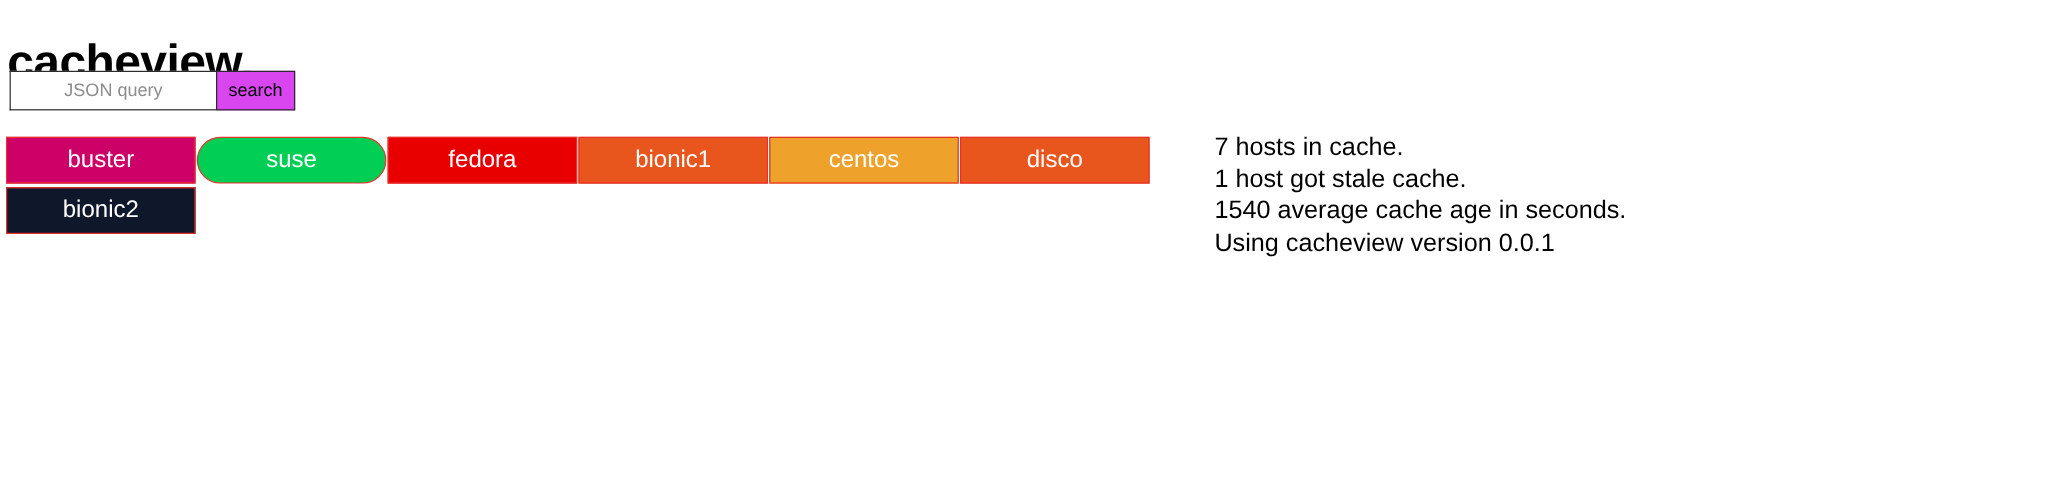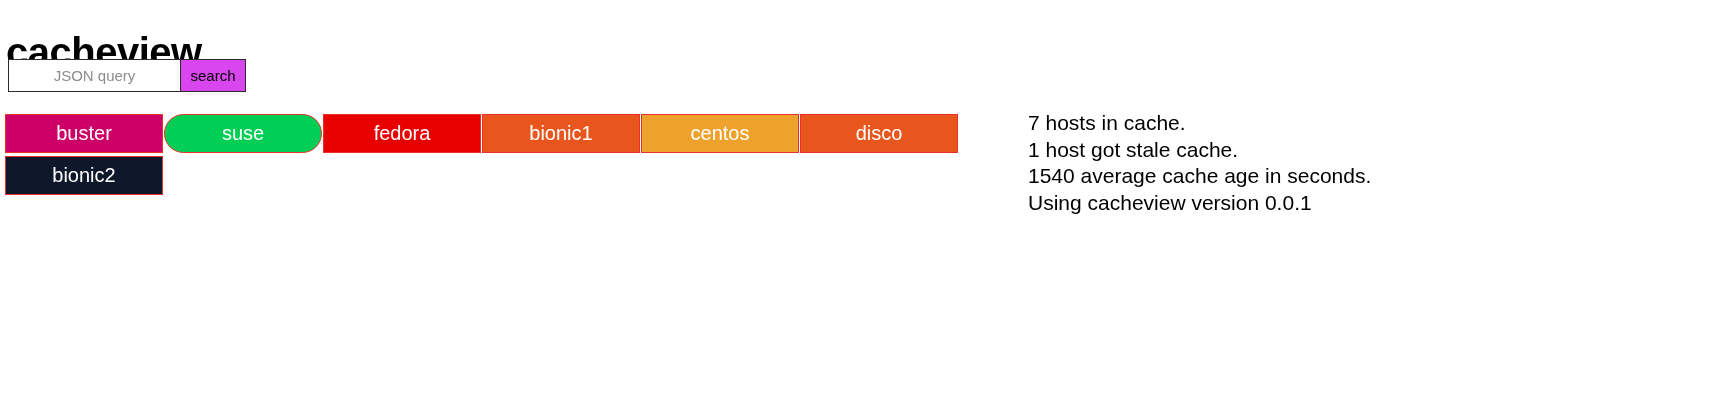--- a/index.html
+++ b/index.html
@@ -117,21 +117,20 @@
   
   .status-panel {
     position: absolute;
     left: 1012px;
     top: 110px;
     font-family: "Liberation Sans", sans-serif;
     font-size: 21px;
     line-height: 26.5px;
     color: #000000;
     white-space: nowrap;
-    margin-left: 16px;
   }
   .status-line {
     display: block;
   }
 </style>
 </head>
 <body>
 
 <div id="app">
 

